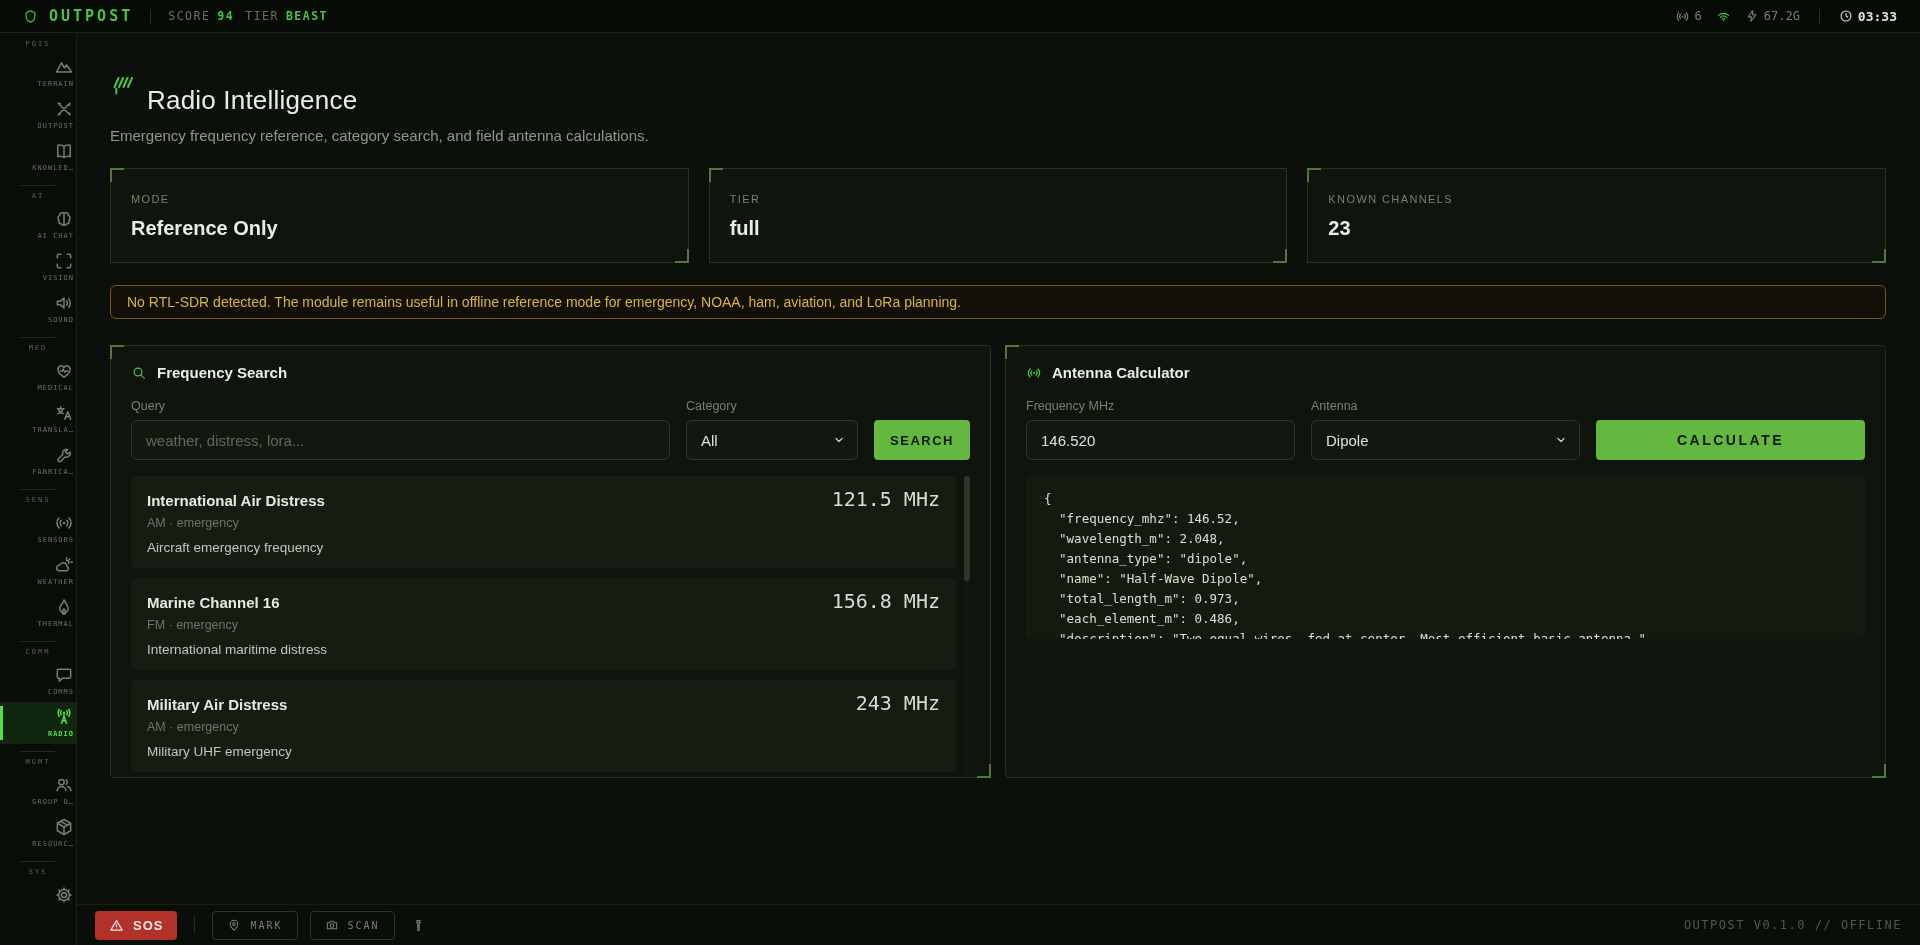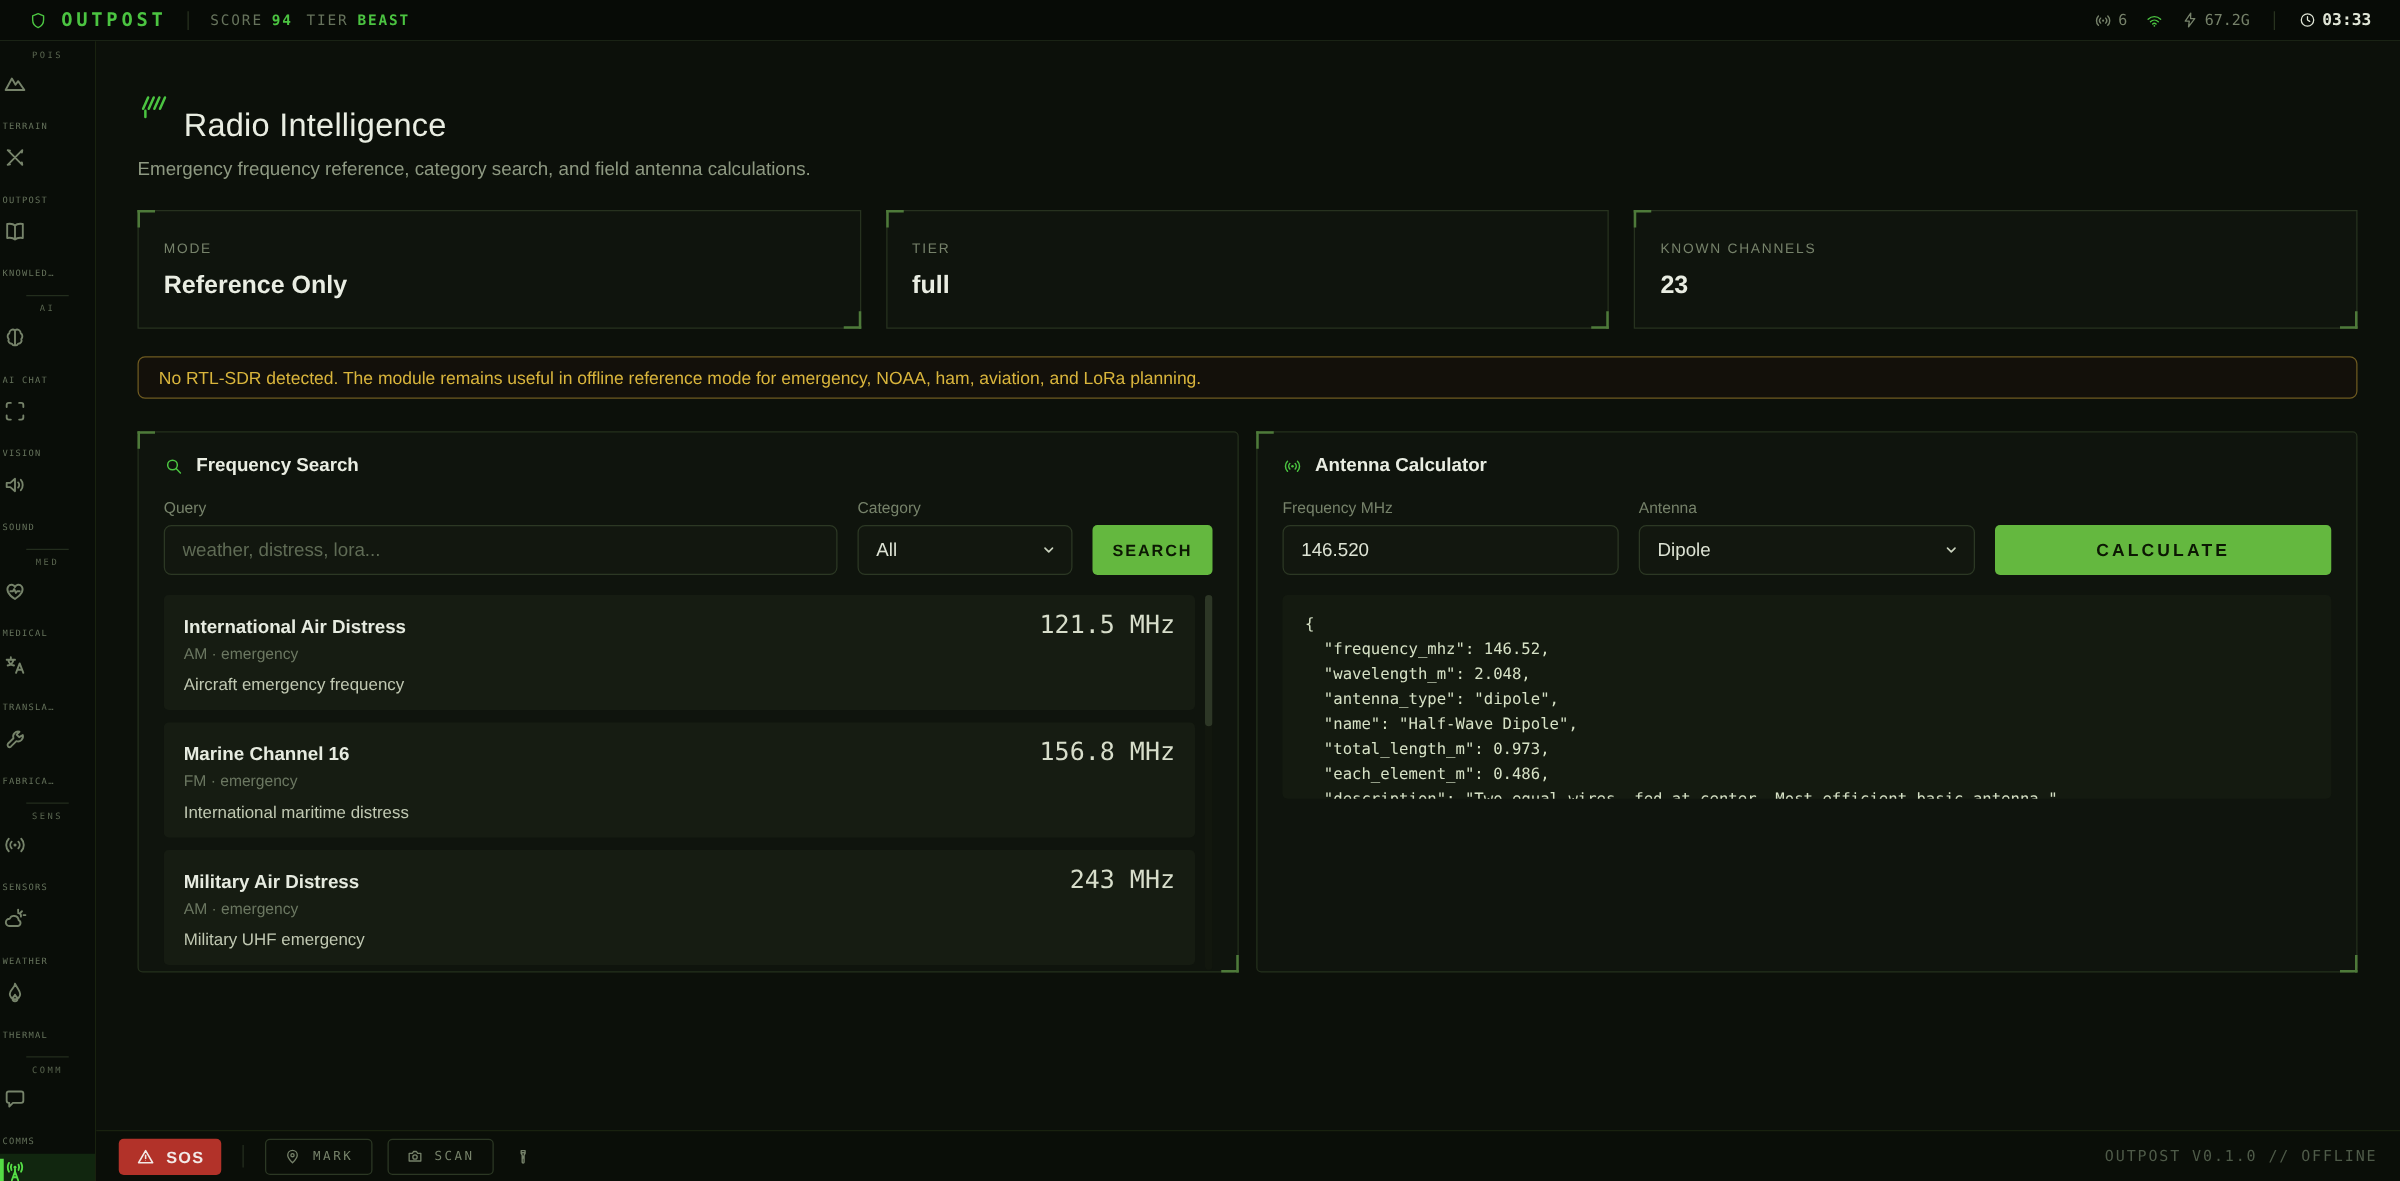--- a/index.html
+++ b/index.html
@@ -22,21 +22,21 @@
   .tb-clock { color:#dfe5d6; font-weight:700; font-size:13px; }
 
   
   .app { display:flex; height:912px; }
 
   
   .sidebar { width:77px; background:#090d08; border-right:1px solid #19220f; overflow:hidden; display:flex; flex-direction:column; align-items:stretch; }
   .side-section { margin:7px 0 4px; }
   .side-divider { width:34px; height:1px; background:#232d1d; margin:0 auto 6px; }
   .side-section-label { text-align:center; font-family:"DejaVu Sans Mono", monospace; font-size:7px; letter-spacing:2px; color:#5a6650; }
-  .side-item { padding:5px 2px 6px; display:flex; flex-direction:column; align-items:flex-start; gap:20px; color:#76836a; cursor:pointer; position:relative; }
+  .side-item { padding:5px 2px 6px; display:flex; flex-direction:column; align-items:flex-end; gap:3px; color:#76836a; cursor:pointer; position:relative; }
   .side-item .slabel { font-family:"DejaVu Sans Mono", monospace; font-size:7px; letter-spacing:1px; color:#66735c; white-space:nowrap; max-width:52px; overflow:hidden; }
   .side-item.active { background:rgba(78,210,66,0.13); color:#55dd46; }
   .side-item.active .slabel { color:#55dd46; font-weight:700; }
   .side-item.active::before { content:""; position:absolute; left:0; top:4px; bottom:4px; width:3px; background:#55dd46; }
 
   
   .main-col { flex:1; display:flex; flex-direction:column; background:#0c100a; }
   .content { flex:1; padding:22px 34px 0 33px; overflow:hidden; }
 
   .page-head { display:flex; align-items:center; gap:13px; }

